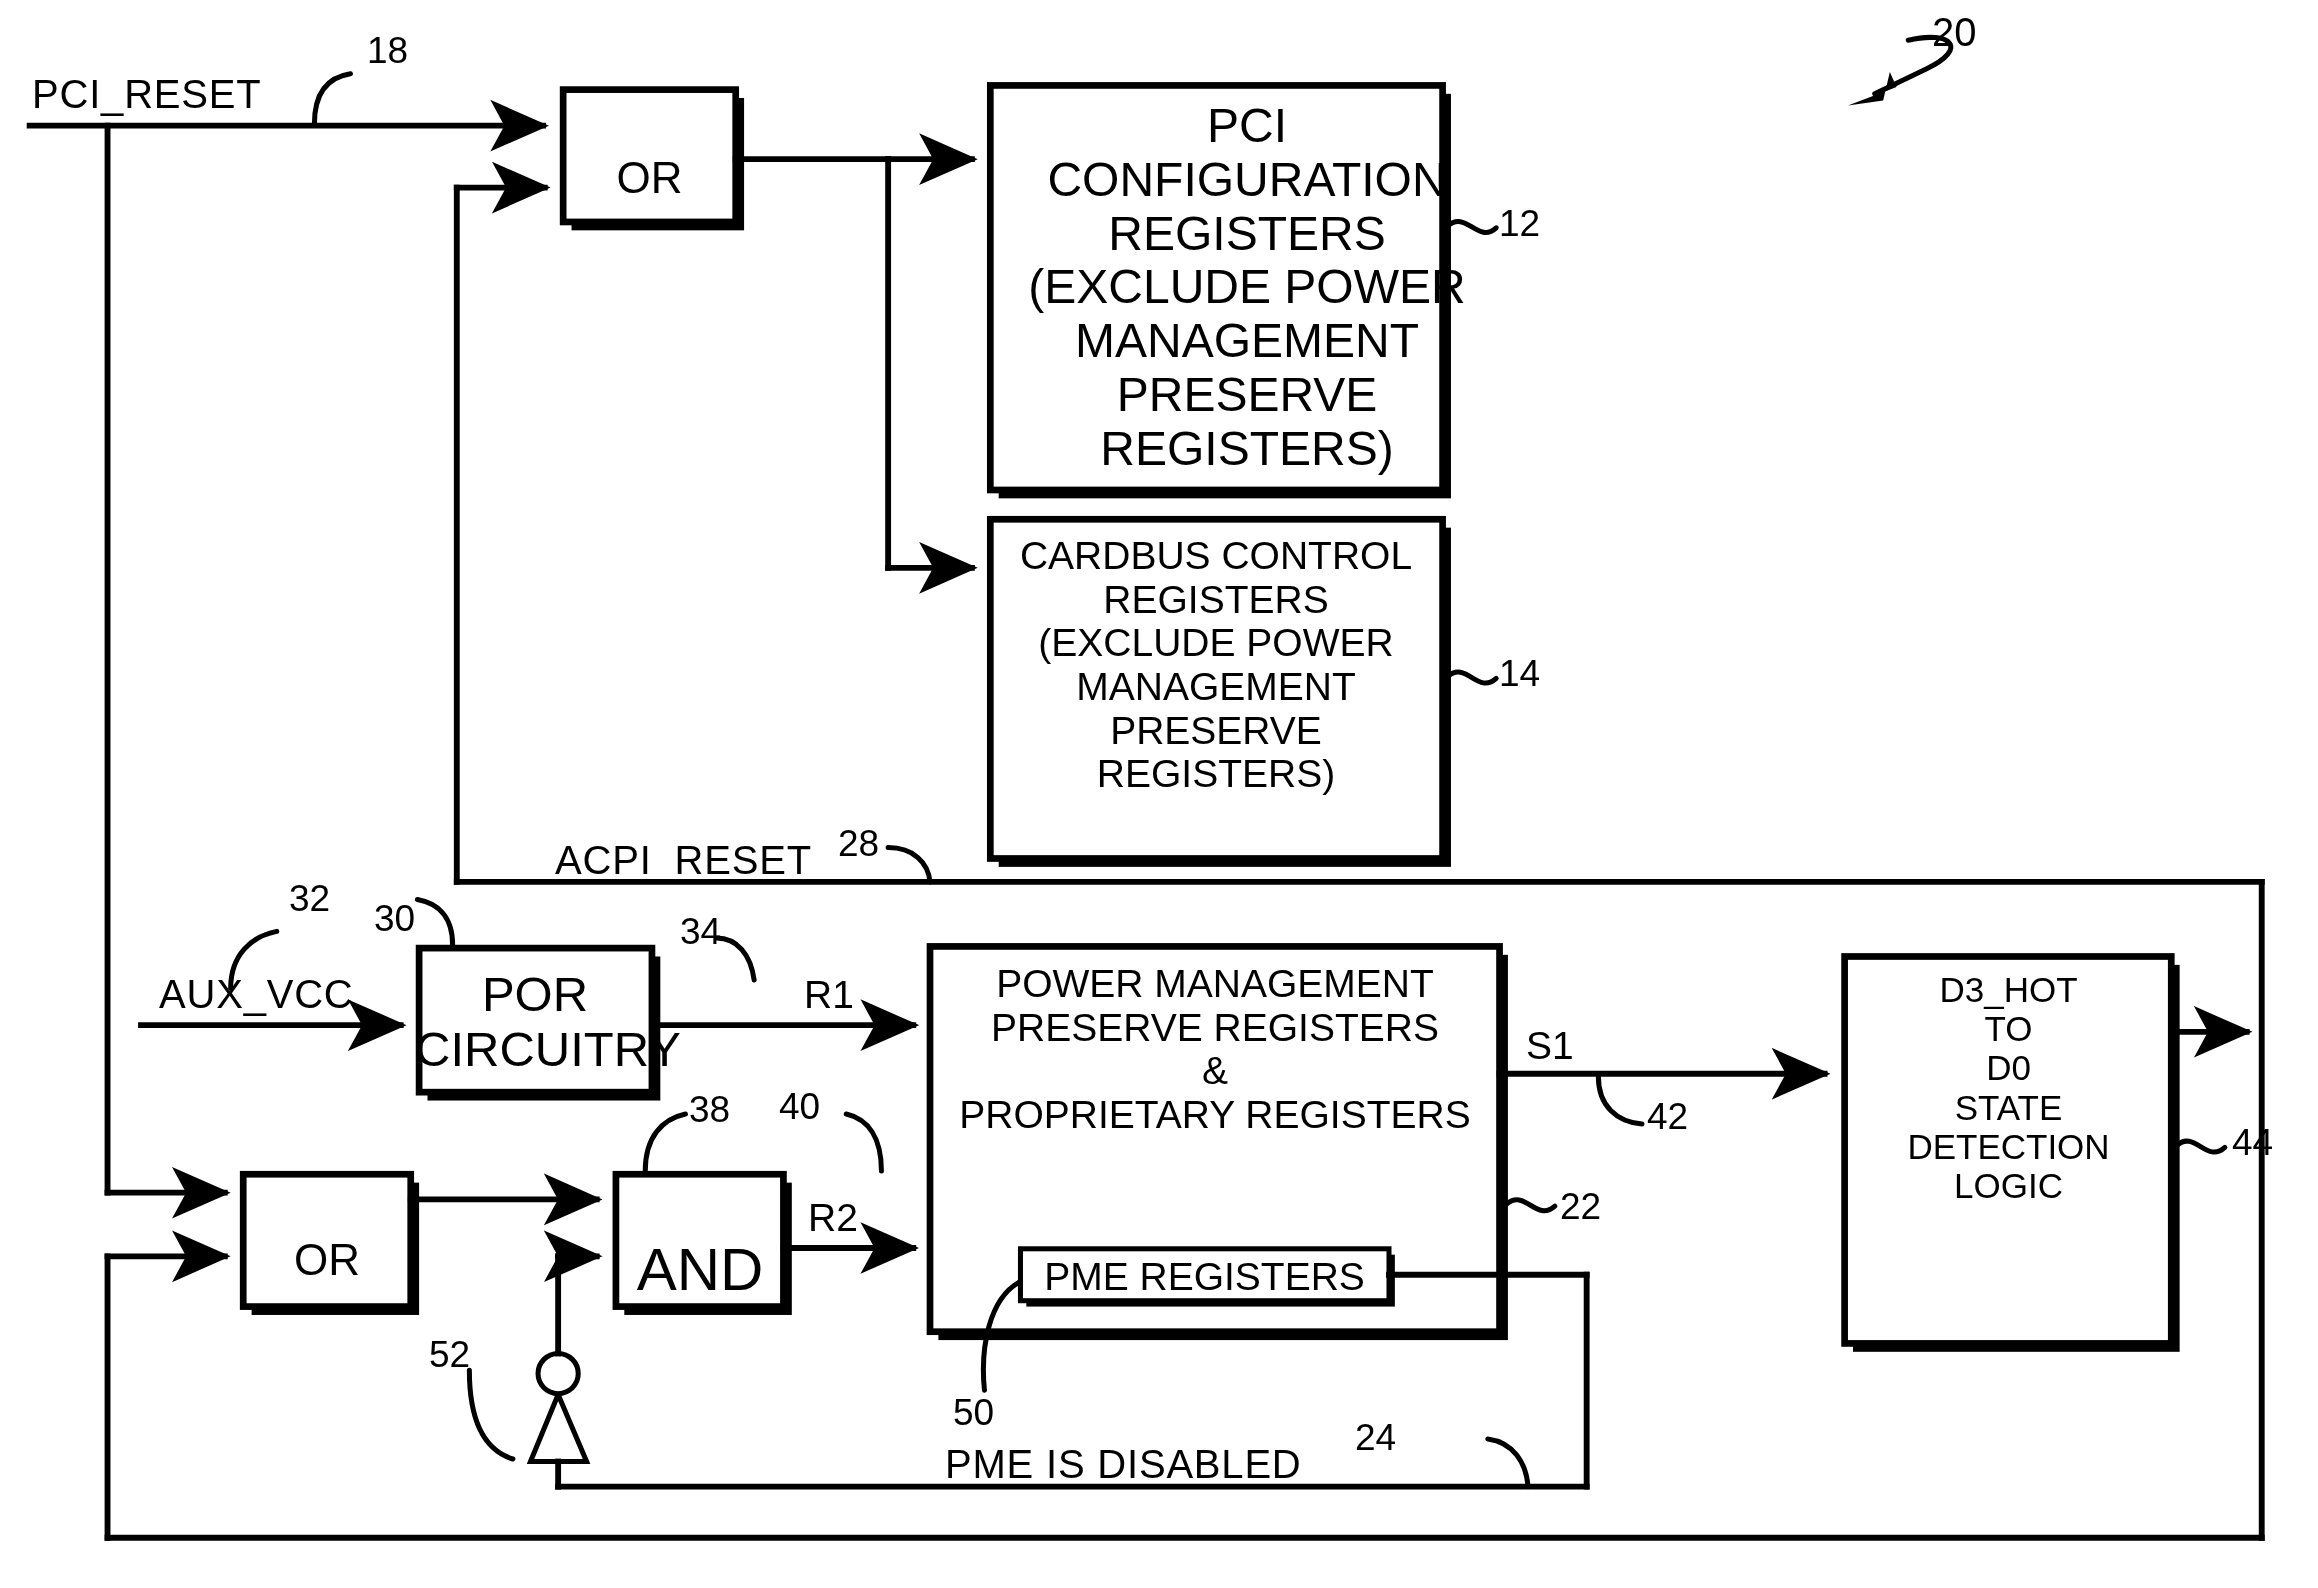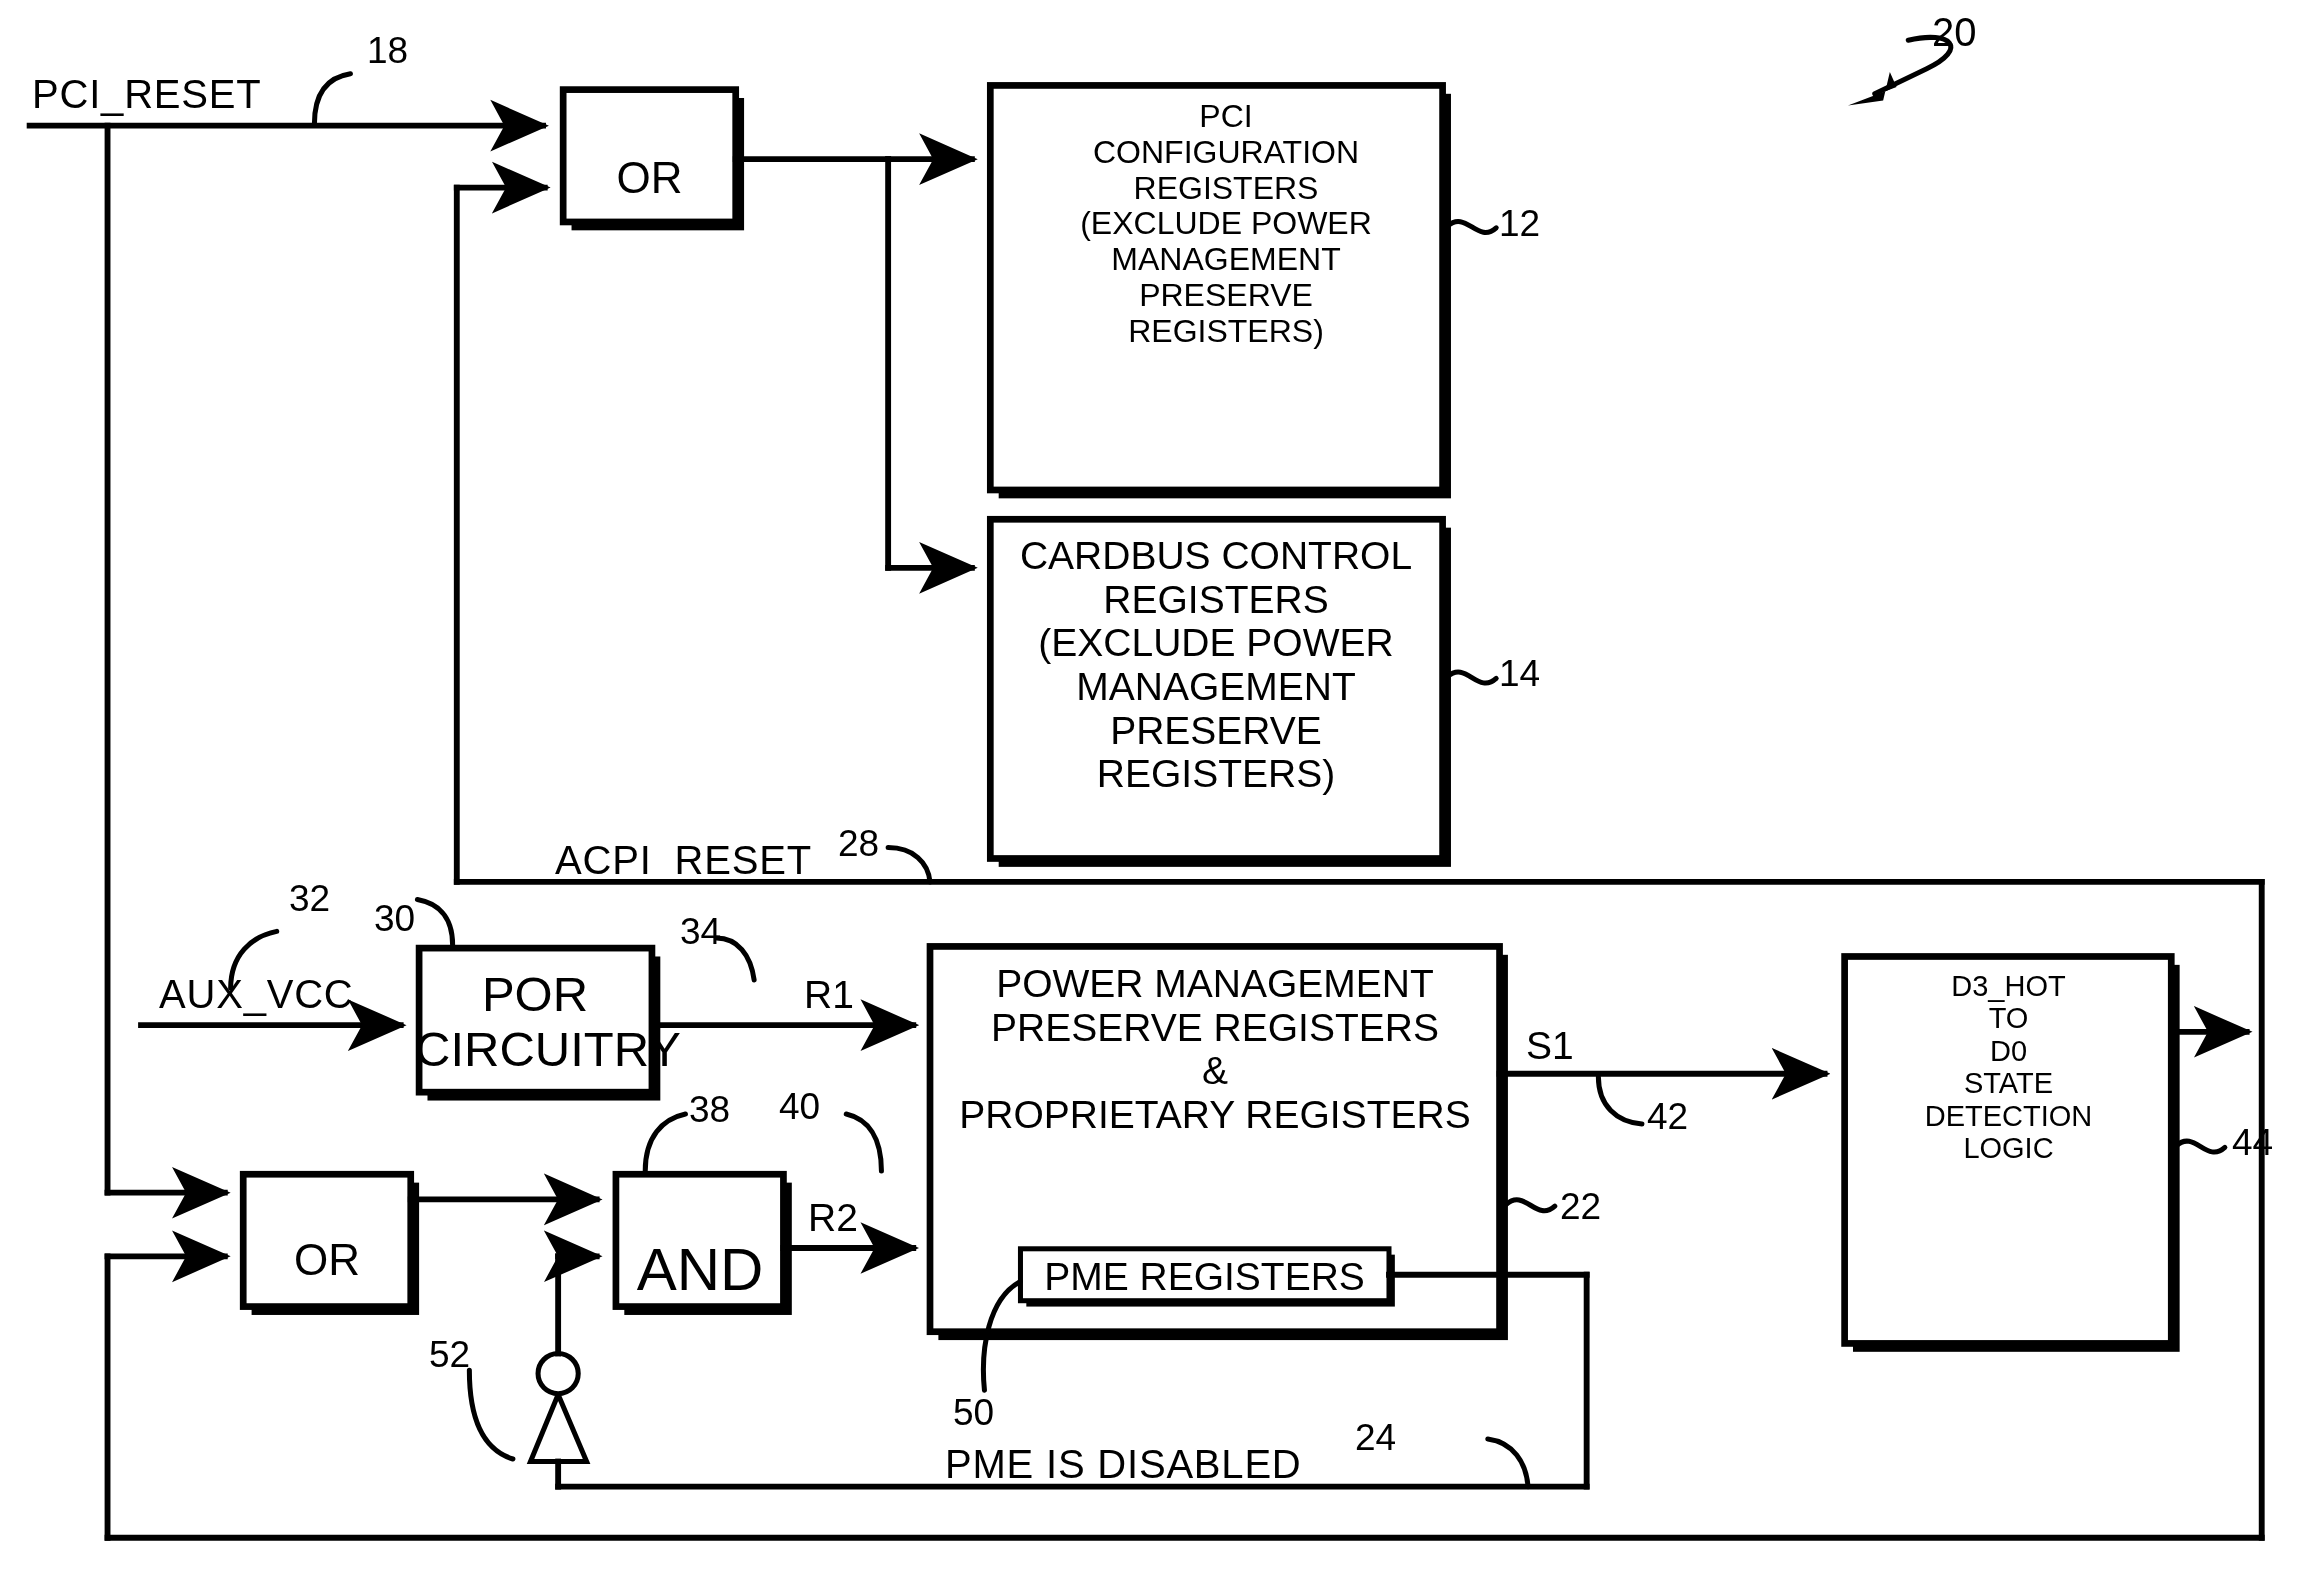--- a/index.html
+++ b/index.html
@@ -167,21 +167,21 @@
 
 </svg>
 
 <div class="netlabel" style="left:32px;top:72px;">PCI_RESET</div>
 <div class="refnum" style="left:359px;top:30px;margin-left:8px;">18</div>
 
 <div class="refnum" style="left:1932px;top:10px;font-size:40px;">20</div>
 
 <div class="gatetext" style="left:563px;top:134px;width:173px;font-size:44px;">OR</div>
 
-<div class="blocktext" style="left:1000px;top:99px;width:452px;font-size:32px;">
+<div class="blocktext" style="left:1021px;top:99px;width:452px;font-size:48px;">
   <div>PCI</div>
   <div>CONFIGURATION</div>
   <div>REGISTERS</div>
   <div>(EXCLUDE POWER</div>
   <div>MANAGEMENT</div>
   <div>PRESERVE</div>
   <div>REGISTERS)</div>
 </div>
 <div class="refnum" style="left:1499px;top:203px;">12</div>
 
@@ -228,21 +228,21 @@
   <div>PROPRIETARY REGISTERS</div>
 </div>
 <div class="blocktext" style="left:1020px;top:1255px;width:369px;font-size:39px;">PME REGISTERS</div>
 <div class="refnum" style="left:1560px;top:1186px;">22</div>
 <div class="refnum" style="left:953px;top:1392px;">50</div>
 <div class="refnum" style="left:429px;top:1334px;">52</div>
 
 <div class="netlabel" style="left:945px;top:1442px;">PME IS DISABLED</div>
 <div class="refnum" style="left:1355px;top:1417px;">24</div>
 
-<div class="blocktext" style="left:1845px;top:970px;width:327px;font-size:29px;">
+<div class="blocktext" style="left:1845px;top:970px;width:327px;font-size:35px;">
   <div>D3_HOT</div>
   <div>TO</div>
   <div>D0</div>
   <div>STATE</div>
   <div>DETECTION</div>
   <div>LOGIC</div>
 </div>
 <div class="refnum" style="left:2232px;top:1122px;">44</div>
 
 </div>

